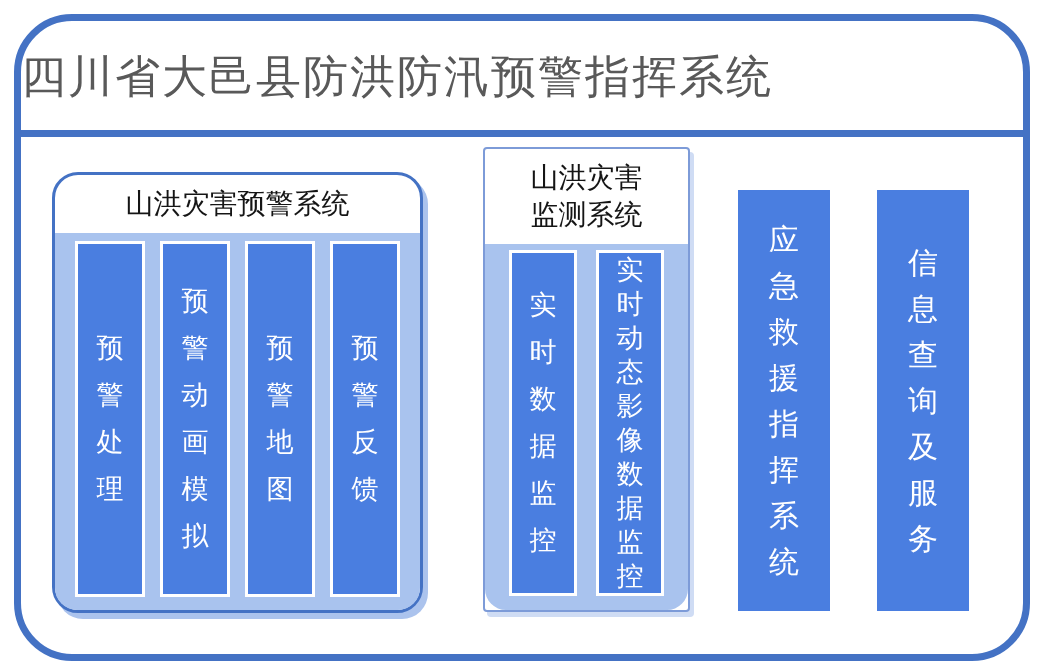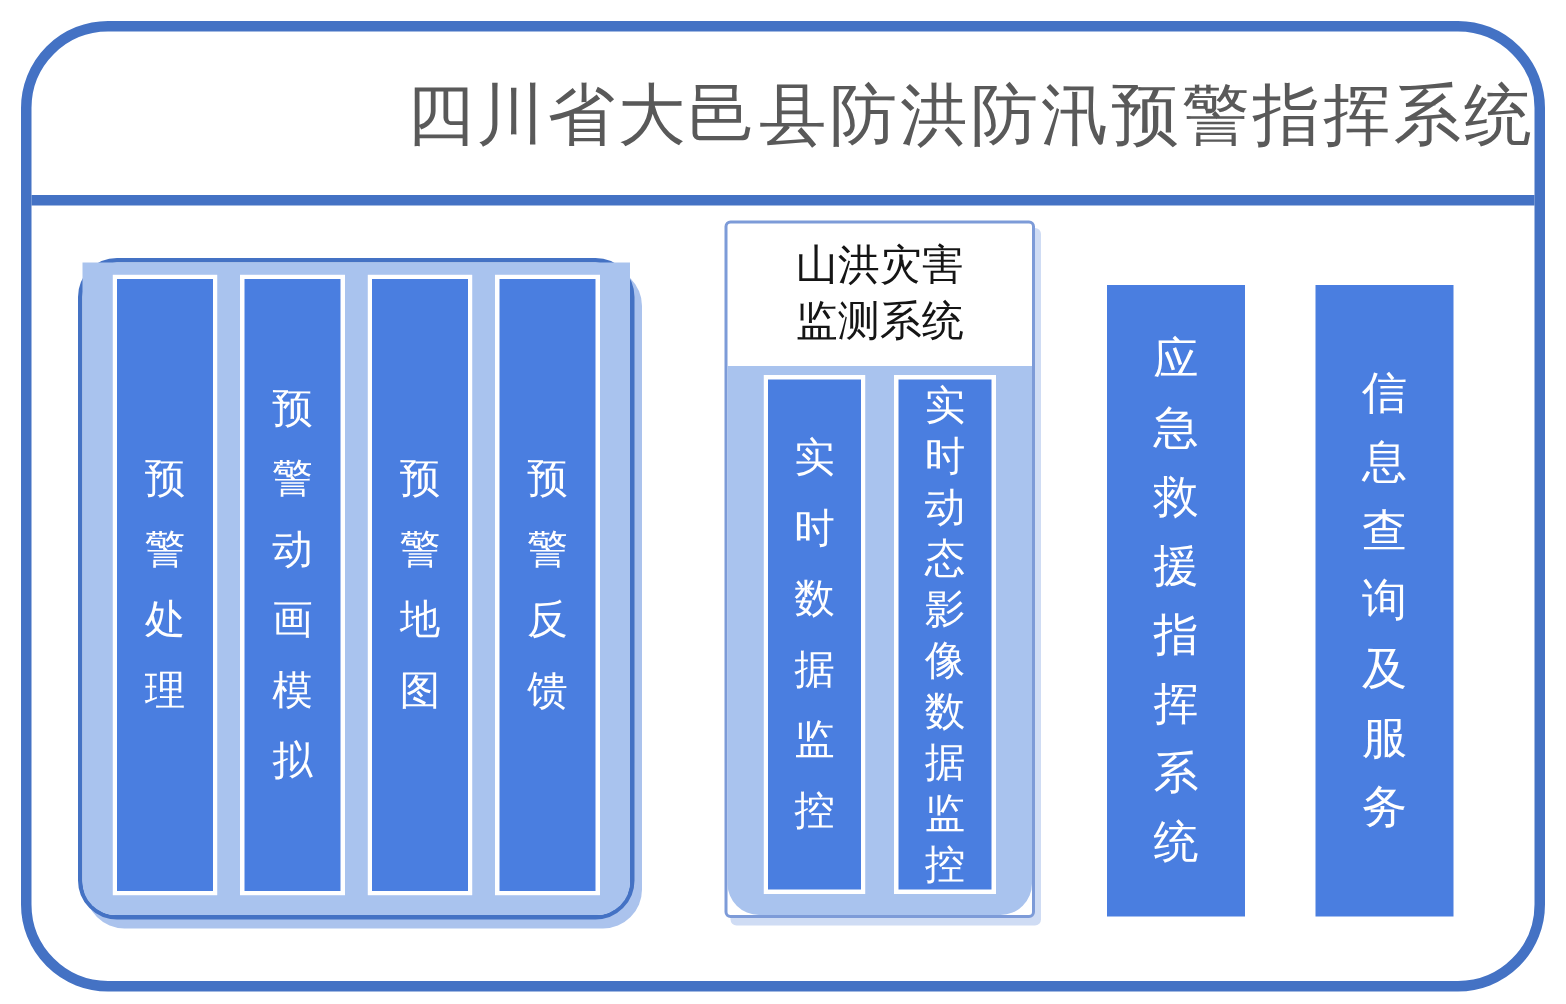--- a/index.html
+++ b/index.html
@@ -8,24 +8,24 @@
     background: #ffffff; overflow: hidden;
     font-family: "Liberation Serif", serif;
   }
   .frame {
     position: absolute; left: 14px; top: 14px; width: 1016px; height: 647px;
     border: 7px solid #4472c4; border-radius: 58px; box-sizing: border-box;
     background: #ffffff;
   }
   .title {
     position: absolute; left: 0; right: 0; top: 26px;
-    text-align: right;
+    text-align: left;
     font-family: "Liberation Sans", sans-serif;
     font-size: 45px; font-weight: 400; color: #595959;
-    letter-spacing: 2px; white-space: nowrap; padding-left: 16px;
+    letter-spacing: 2px; white-space: nowrap;
   }
   .divider {
     position: absolute; left: 0px; right: 0px; top: 109px; height: 7px;
     background: #4472c4;
   }
   
   .group {
     position: absolute; background: #ffffff; box-sizing: border-box;
     display: flex; flex-direction: column;
   }
@@ -78,20 +78,21 @@
 </head>
 <body>
 
 <div class="canvas">
   <div class="frame">
 
     <div class="title">四川省大邑县防洪防汛预警指挥系统</div>
     <div class="divider"></div>
 
     <section class="group group-warning">
+      <div class="group-title">山洪灾害预警系统</div>
       <div class="group-body">
         <div class="vbar">
             <span class="vchar">预</span>
             <span class="vchar">警</span>
             <span class="vchar">处</span>
             <span class="vchar">理</span>
           </div>
         <div class="vbar">
             <span class="vchar">预</span>
             <span class="vchar">警</span>

